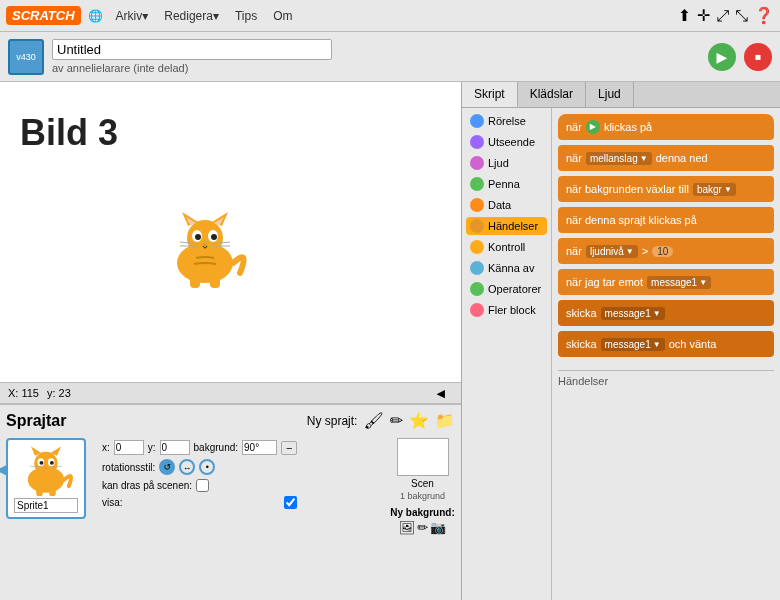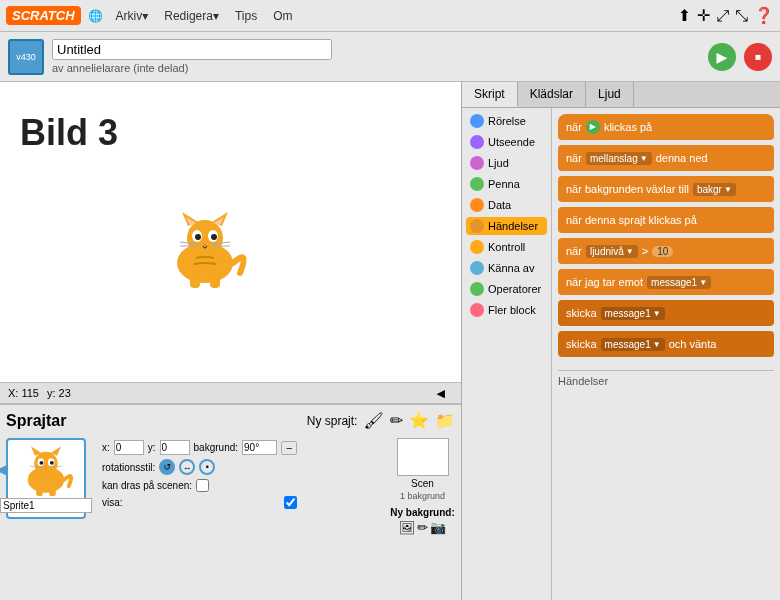--- a/index.html
+++ b/index.html
@@ -185,21 +185,21 @@
                 <ellipse cx="53" cy="28" rx="5" ry="6" fill="white"></ellipse>
                 <circle cx="38" cy="29" r="3" fill="#222"></circle>
                 <circle cx="54" cy="29" r="3" fill="#222"></circle>
                 <polygon points="45,35 43,38 47,38" fill="#e87c6e"></polygon>
                 <line x1="20" y1="34" x2="38" y2="36" stroke="#aaa" stroke-width="1"></line>
                 <line x1="52" y1="36" x2="70" y2="34" stroke="#aaa" stroke-width="1"></line>
                 <path d="M73,55 Q90,40 80,65" fill="none" stroke="#f5a623" stroke-width="6" stroke-linecap="round"></path>
                 <rect x="30" y="68" width="10" height="12" rx="4" fill="#f5a623"></rect>
                 <rect x="50" y="68" width="10" height="12" rx="4" fill="#f5a623"></rect>
               </svg>
-              <input type="text" value="Sprite1" style="width: 92px; font-size: 10px; border: 1px solid rgb(170, 170, 170); padding: 1px 2px; margin-top: 2px;">
+              <input type="text" value="Sprite1" style="width: 64px; font-size: 10px; border: 1px solid rgb(170, 170, 170); padding: 1px 2px; margin-top: 2px;">
             </div>
           </div>
 
           <div style="margin-left:10px;font-size:11px;">
             <div class="sprite-prop-row">
               <label>x:</label>
               <input type="text" value="0" style="width: 30px; font-size: 10px; border: 1px solid rgb(170, 170, 170); padding: 1px;">
               <label>y:</label>
               <input type="text" value="0" style="width: 30px; font-size: 10px; border: 1px solid rgb(170, 170, 170); padding: 1px;">
               <label>bakgrund:</label>

